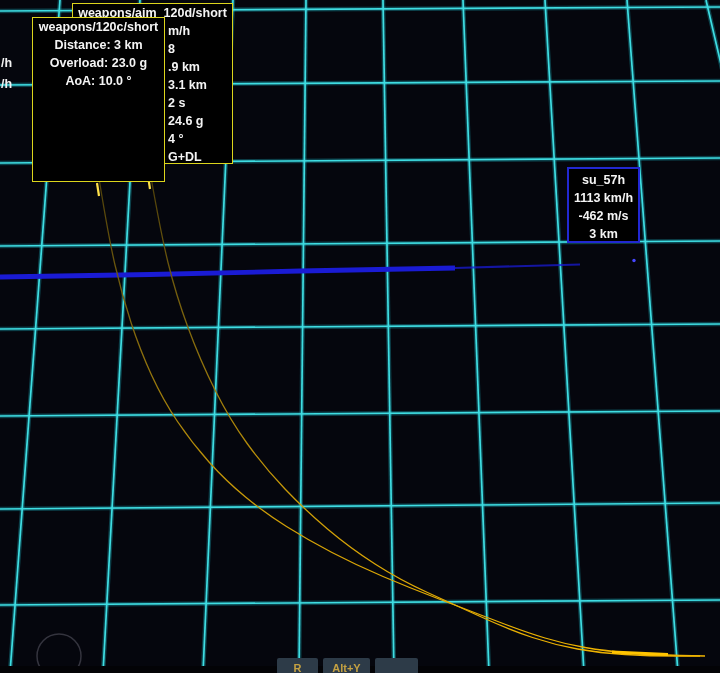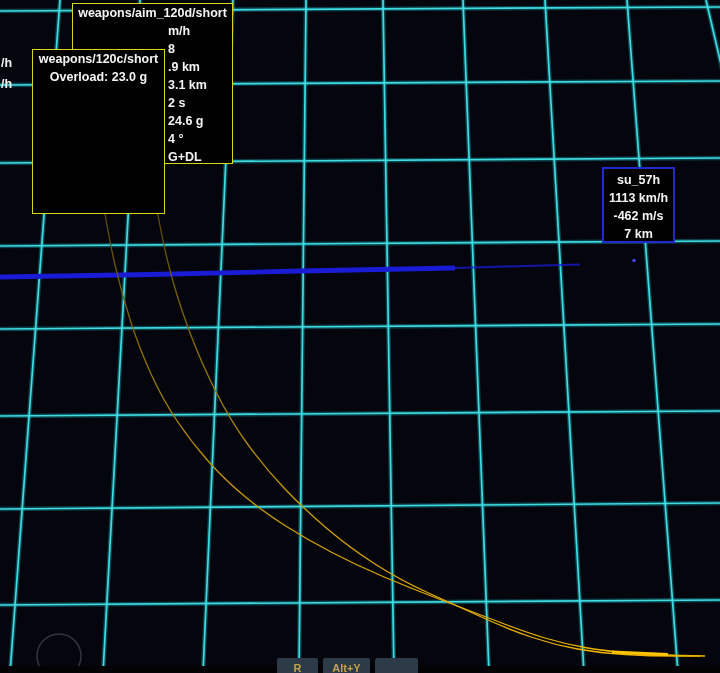--- a/index.html
+++ b/index.html
@@ -7,22 +7,22 @@
        font-family:"Liberation Sans","DejaVu Sans",sans-serif;}
   #scene-svg{position:absolute;left:0;top:0;z-index:0;display:block;}
   .bottom-bar{position:absolute;left:0;top:666px;width:720px;height:7px;background:#030306;z-index:2;}
   .tooltip{position:absolute;box-sizing:border-box;background:#000;color:#f4f4f4;
            font-size:12.5px;font-weight:bold;line-height:18px;text-align:center;z-index:4;}
   .tooltip .row{height:18px;white-space:nowrap;overflow:hidden;}
   .tt-yellow{border:1.5px solid #dcd51c;}
   .tt-blue{border:2px solid #2228d2;}
   #tt-back{left:72px;top:3px;width:161px;height:161px;z-index:3;}
   #tt-back .frag{text-align:left;padding-left:95px;}
-  #tt-front{left:32px;top:17px;width:133px;height:165px;z-index:4;margin-top:32px;}
-  #tt-target{left:602px;top:167px;width:73px;height:76px;padding-top:2px;z-index:3;}
+  #tt-front{left:32px;top:17px;width:133px;height:165px;z-index:4;}
+  #tt-target{left:567px;top:167px;width:73px;height:76px;padding-top:2px;z-index:3;}
   .edge-frag{position:absolute;left:1px;color:#f2f2f2;font-size:12.5px;font-weight:bold;z-index:3;}
   #edge-frag-1{top:56px;}
   #edge-frag-2{top:77px;}
   .hotkey-btn{position:absolute;top:658px;height:20px;background:#2d3b48;border:none;border-radius:2px;
               color:#c4a142;font-family:"Liberation Sans",sans-serif;font-size:11px;font-weight:bold;
               text-align:center;line-height:17px;z-index:3;padding:0;}
   #btn-r{left:277px;width:41px;}
   #btn-alty{left:323px;width:47px;}
   #btn-3{left:375px;width:43px;}
 </style>
@@ -92,28 +92,30 @@
   <div class="row frag">.9 km</div>
   <div class="row frag">3.1 km</div>
   <div class="row frag">2 s</div>
   <div class="row frag">24.6 g</div>
   <div class="row frag">4 °</div>
   <div class="row frag">G+DL</div>
 </div>
 
 <div id="tt-front" class="tooltip tt-yellow">
   <div class="row">weapons/120c/short</div>
+  <div class="row">Distance: 3 km</div>
   <div class="row">Overload: 23.0 g</div>
+  <div class="row">AoA: 10.0 °</div>
 </div>
 
 <div id="tt-target" class="tooltip tt-blue">
   <div class="row">su_57h</div>
   <div class="row">1113 km/h</div>
   <div class="row">-462 m/s</div>
-  <div class="row">7 km</div>
+  <div class="row">3 km</div>
 </div>
 
 <div id="edge-frag-1" class="edge-frag">/h</div>
 <div id="edge-frag-2" class="edge-frag">/h</div>
 
 <button id="btn-r" class="hotkey-btn">R</button>
 <button id="btn-alty" class="hotkey-btn">Alt+Y</button>
 <button id="btn-3" class="hotkey-btn"></button>
 
 </body></html>

